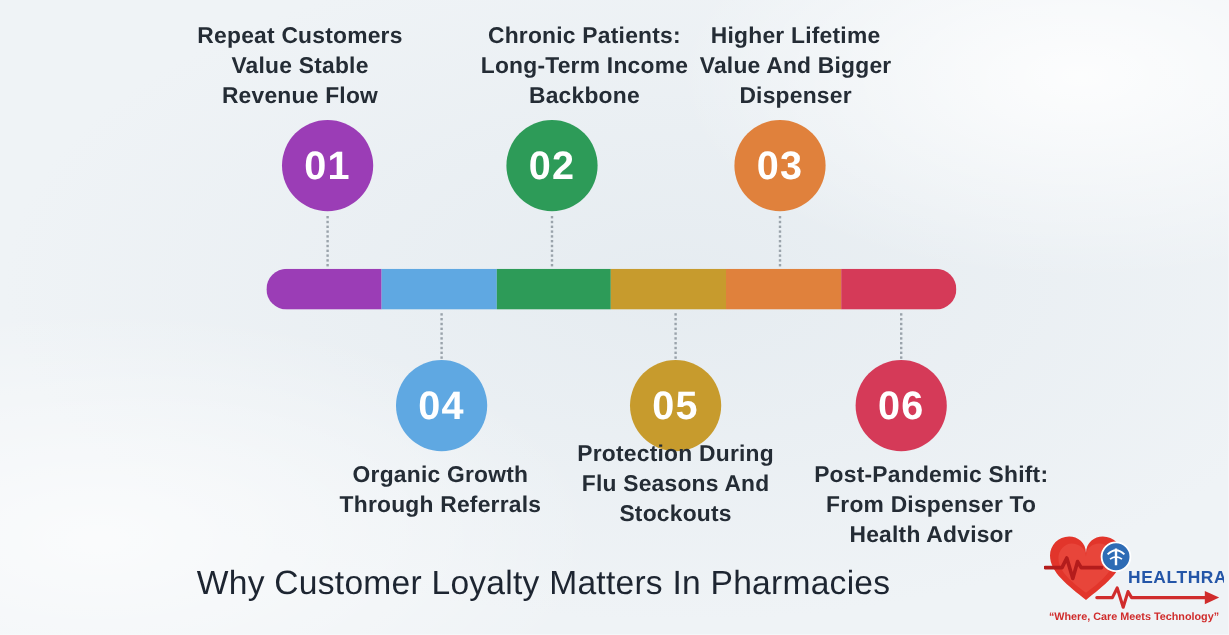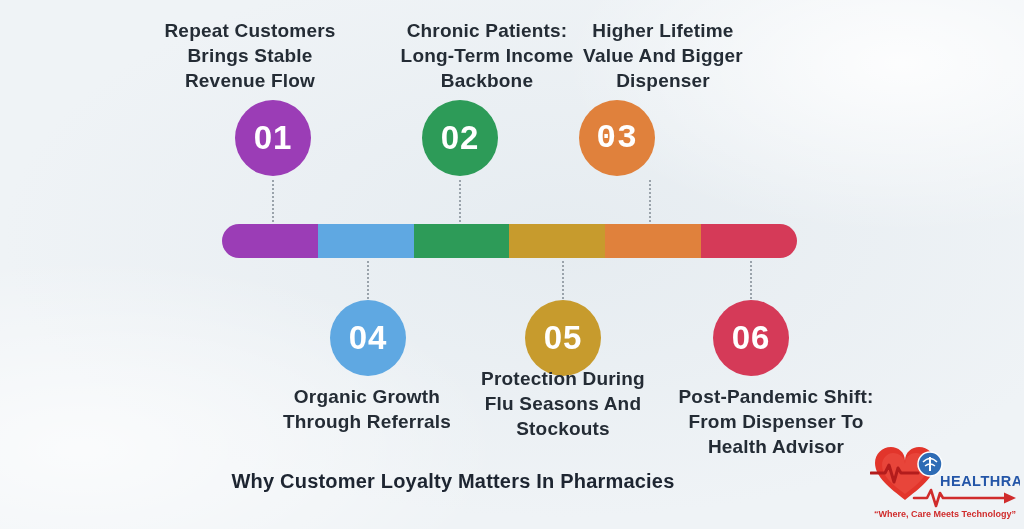--- a/index.html
+++ b/index.html
@@ -45,21 +45,21 @@
     display: flex;
     align-items: center;
     justify-content: center;
     color: #ffffff;
     font-weight: bold;
     font-size: 33px;
     letter-spacing: 1px;
   }
   .c1 { left: 235px; top: 100px; }
   .c2 { left: 422px; top: 100px; text-align: right; }
-  .c3 { left: 579px; top: 100px; font-family: Liberation Mono, monospace; }
+  .c3 { left: 612px; top: 100px; }
   .c4 { left: 330px; top: 300px; }
   .c5 { left: 525px; top: 300px; }
   .c6 { left: 713px; top: 300px; }
 
   
   .connector {
     position: absolute;
     width: 0;
     border-left: 2px dotted #9aa3ab;
   }
@@ -80,41 +80,41 @@
     display: flex;
   }
   .timeline .seg { flex: 1 1 0; }
 
   
   .title {
     position: absolute;
     left: 128px; top: 470px;
     width: 650px;
     text-align: center;
-    font-weight: bold;
-    font-size: 20px;
+    font-weight: normal;
+    font-size: 28px;
     color: #1d2531;
     letter-spacing: 0.2px;
   }
 
   
   .logo {
     position: absolute;
     left: 870px; top: 442px;
     width: 150px; height: 82px;
   }
 </style>
 </head>
 <body>
 
 <div class="canvas">
 
   <div class="step-text t1">
     <div>Repeat Customers</div>
-    <div>Brings Stable</div>
+    <div>Value Stable</div>
     <div>Revenue Flow</div>
   </div>
   <div class="step-text t2">
     <div>Chronic Patients:</div>
     <div>Long-Term Income</div>
     <div>Backbone</div>
   </div>
   <div class="step-text t3">
     <div>Higher Lifetime</div>
     <div>Value And Bigger</div>

